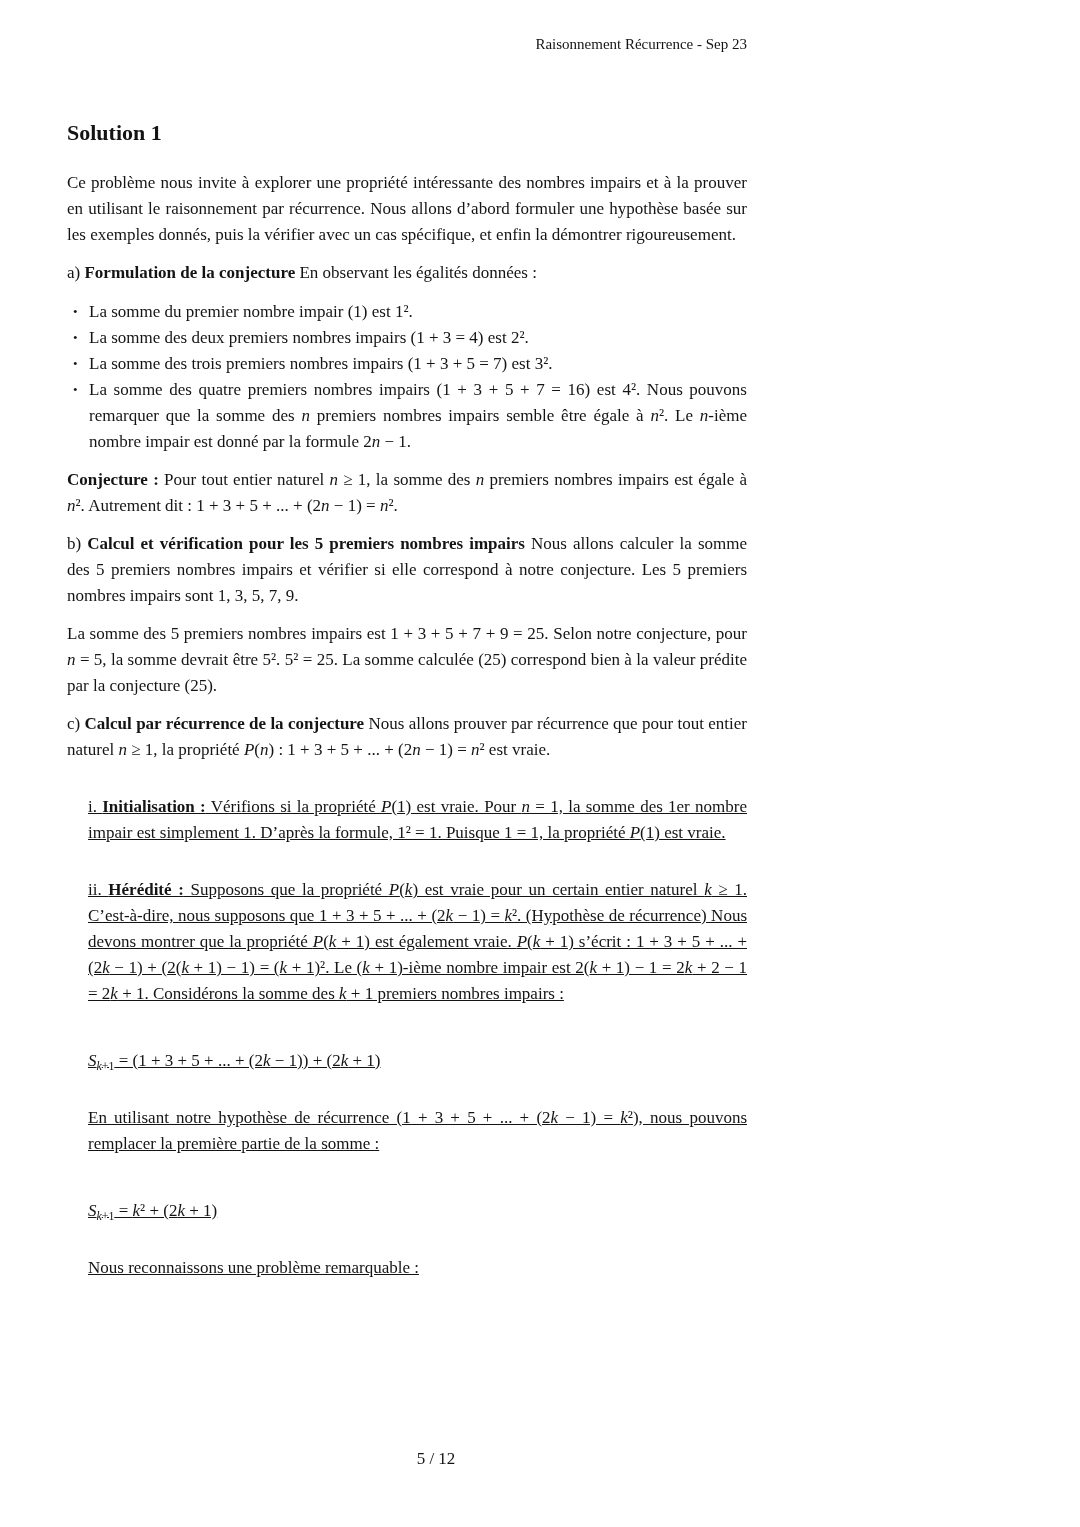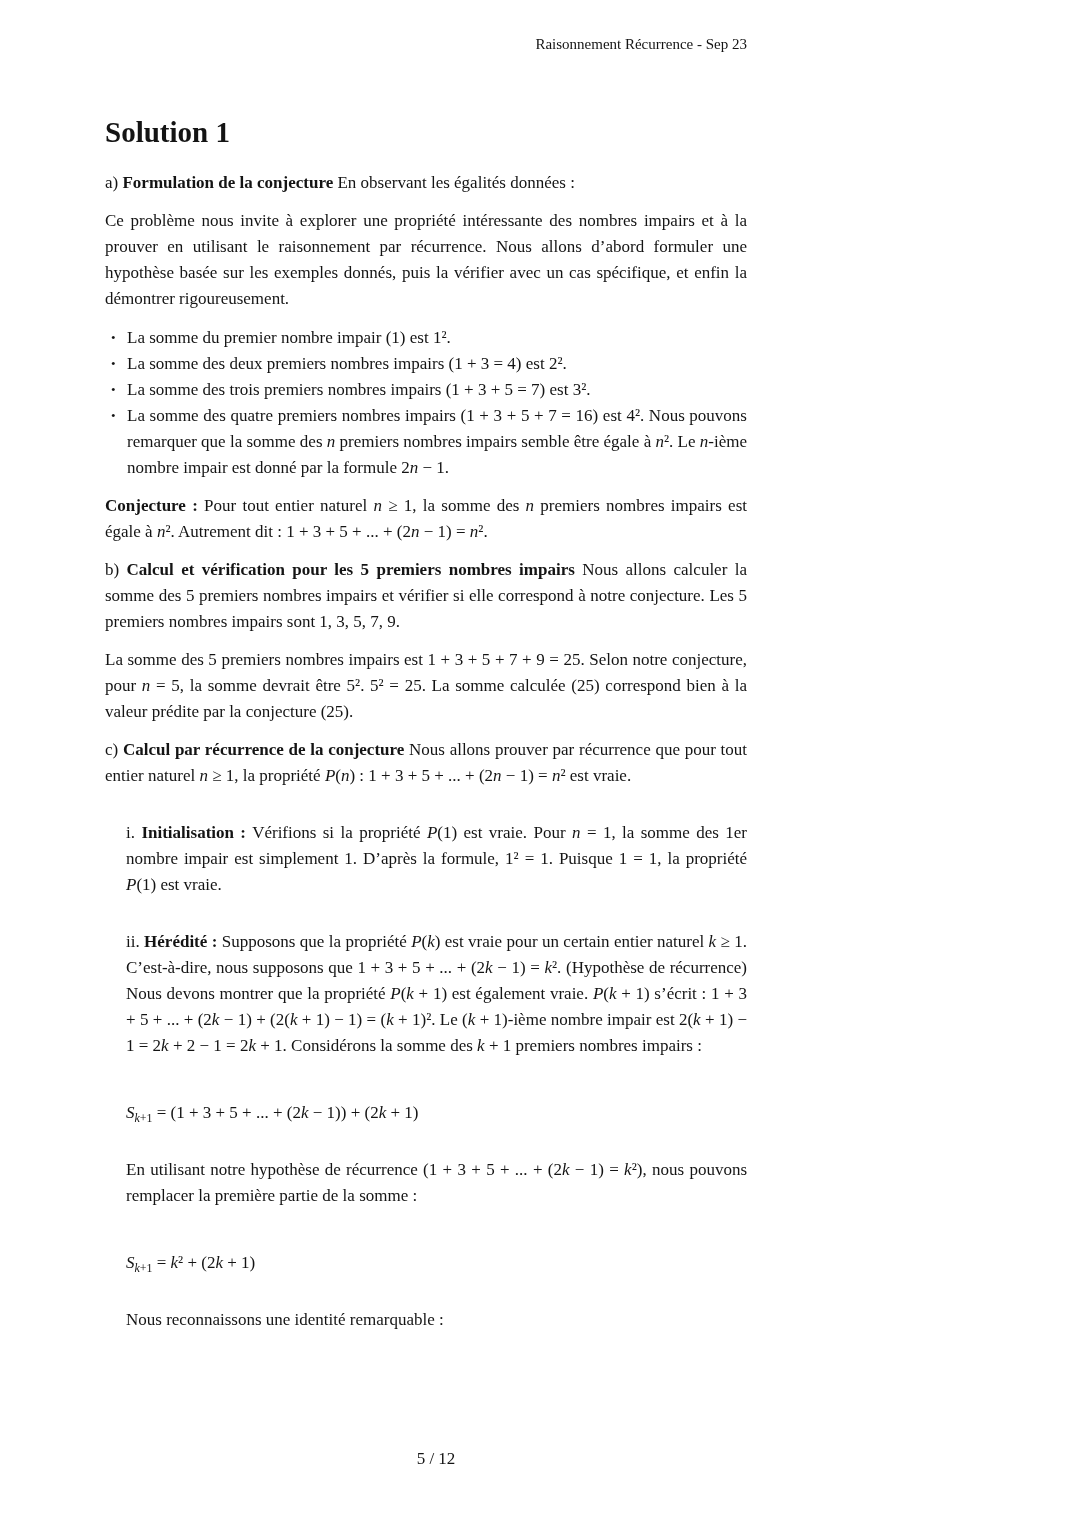--- a/index.html
+++ b/index.html
@@ -2,35 +2,35 @@
 <html lang="fr"><head>
 <meta charset="utf-8">
 <style>
   html, body { margin: 0; padding: 0; background: #ffffff; }
   .page {
     width: 872px;
     height: 1527px;
     background: #ffffff;
     position: relative;
     box-sizing: border-box;
-    padding: 36px 125px 0 105px;
+    padding: 36px 125px 0 67px;
     font-family: "Liberation Serif", "DejaVu Serif", serif;
     color: #141414;
     font-size: 17px;
     overflow: hidden;
   }
   .header { text-align: right; font-size: 15px; line-height: 17px; }
-  .title { font-size: 29px; font-weight: bold; margin: 66px 0 0 0; line-height: 27px; }
+  .title { font-size: 22px; font-weight: bold; margin: 66px 0 0 0; line-height: 27px; }
   .para { margin: 12px 0 0 0; line-height: 26px; text-align: justify; hyphens: auto; }
   .title + .para { margin-top: 24px; }
   .bullets { list-style: none; margin: 13px 0 0 0; padding: 0 0 0 6px; }
   .bullet-item { display: flex; line-height: 26px; }
   .marker { width: 16px; flex: none; font-size: 13px; }
   .bullet-text { flex: 1; text-align: justify; hyphens: auto; }
-  .indent { margin-left: 21px; }
+  .indent { margin-left: 21px; text-decoration: underline; }
   .proof-para { margin-top: 31px; }
   .equation { margin-top: 41px; line-height: 26px; }
   sub { font-size: 70%; line-height: 0; }
   .footer {
     position: absolute; left: 0; right: 0; bottom: 58px;
     text-align: center; font-size: 17px;
   }
   b { font-weight: bold; }
   i { font-style: italic; }
 </style>
@@ -38,23 +38,23 @@
 <body>
 
 <div class="page">
 
   <div class="header">
     <span>Raisonnement Récurrence - Sep 23</span>
   </div>
 
   <h1 class="title">Solution 1</h1>
 
+  <p class="para">Ce problème nous invite à explorer une propriété intéressante des nombres impairs et à la prouver en utilisant le raisonnement par récurrence. Nous allons d’abord formuler une hypothèse basée sur les exemples donnés, puis la vérifier avec un cas spécifique, et enfin la démontrer rigoureusement.</p>
+
   <p class="para">a) <b>Formulation de la conjecture</b> En observant les égalités données :</p>
-
-  <p class="para">Ce problème nous invite à explorer une propriété intéressante des nombres impairs et à la prouver en utilisant le raisonnement par récurrence. Nous allons d’abord formuler une hypothèse basée sur les exemples donnés, puis la vérifier avec un cas spécifique, et enfin la démontrer rigoureusement.</p>
 
   <ul class="bullets">
     <li class="bullet-item">
       <span class="marker">•</span>
       <span class="bullet-text">La somme du premier nombre impair (1) est 1².</span>
     </li>
     <li class="bullet-item">
       <span class="marker">•</span>
       <span class="bullet-text">La somme des deux premiers nombres impairs (1 + 3 = 4) est 2².</span>
     </li>
@@ -75,18 +75,18 @@
   <p class="para">La somme des 5 premiers nombres impairs est 1 + 3 + 5 + 7 + 9 = 25. Selon notre conjecture, pour <i>n</i> = 5, la somme devrait être 5². 5² = 25. La somme calculée (25) correspond bien à la valeur prédite par la conjecture (25).</p>
 
   <p class="para">c) <b>Calcul par récurrence de la conjecture</b> Nous allons prouver par récurrence que pour tout entier naturel <i>n</i> ≥ 1, la propriété <i>P</i>(<i>n</i>) : 1 + 3 + 5 + ... + (2<i>n</i> − 1) = <i>n</i>² est vraie.</p>
 
   <div class="indent">
     <p class="para proof-para">i. <b>Initialisation :</b> Vérifions si la propriété <i>P</i>(1) est vraie. Pour <i>n</i> = 1, la somme des 1er nombre impair est simplement 1. D’après la formule, 1² = 1. Puisque 1 = 1, la propriété <i>P</i>(1) est vraie.</p>
     <p class="para proof-para">ii. <b>Hérédité :</b> Supposons que la propriété <i>P</i>(<i>k</i>) est vraie pour un certain entier naturel <i>k</i> ≥ 1. C’est-à-dire, nous supposons que 1 + 3 + 5 + ... + (2<i>k</i> − 1) = <i>k</i>². (Hypothèse de récurrence) Nous devons montrer que la propriété <i>P</i>(<i>k</i> + 1) est également vraie. <i>P</i>(<i>k</i> + 1) s’écrit : 1 + 3 + 5 + ... + (2<i>k</i> − 1) + (2(<i>k</i> + 1) − 1) = (<i>k</i> + 1)². Le (<i>k</i> + 1)-ième nombre impair est 2(<i>k</i> + 1) − 1 = 2<i>k</i> + 2 − 1 = 2<i>k</i> + 1. Considérons la somme des <i>k</i> + 1 premiers nombres impairs :</p>
     <div class="equation"><i>S</i><sub><i>k</i>+1</sub> = (1 + 3 + 5 + ... + (2<i>k</i> − 1)) + (2<i>k</i> + 1)</div>
     <p class="para proof-para">En utilisant notre hypothèse de récurrence (1 + 3 + 5 + ... + (2<i>k</i> − 1) = <i>k</i>²), nous pouvons remplacer la première partie de la somme :</p>
     <div class="equation"><i>S</i><sub><i>k</i>+1</sub> = <i>k</i>² + (2<i>k</i> + 1)</div>
-    <p class="para proof-para">Nous reconnaissons une identité remarquable :</p>
+    <p class="para proof-para">Nous reconnaissons une problème remarquable :</p>
   </div>
 
   <div class="footer">5 / 12</div>
 
 </div>
 
 </body></html>

